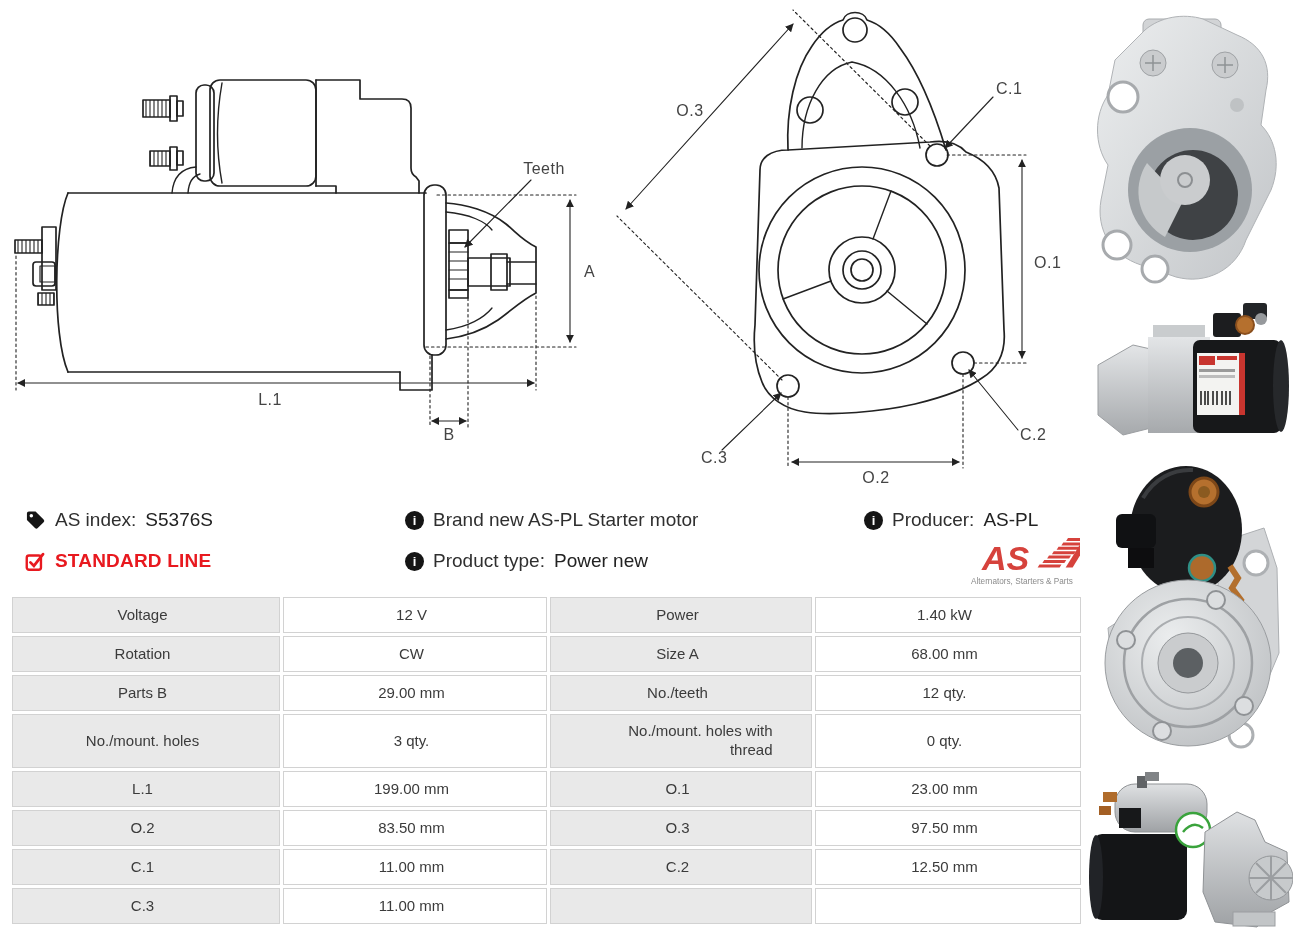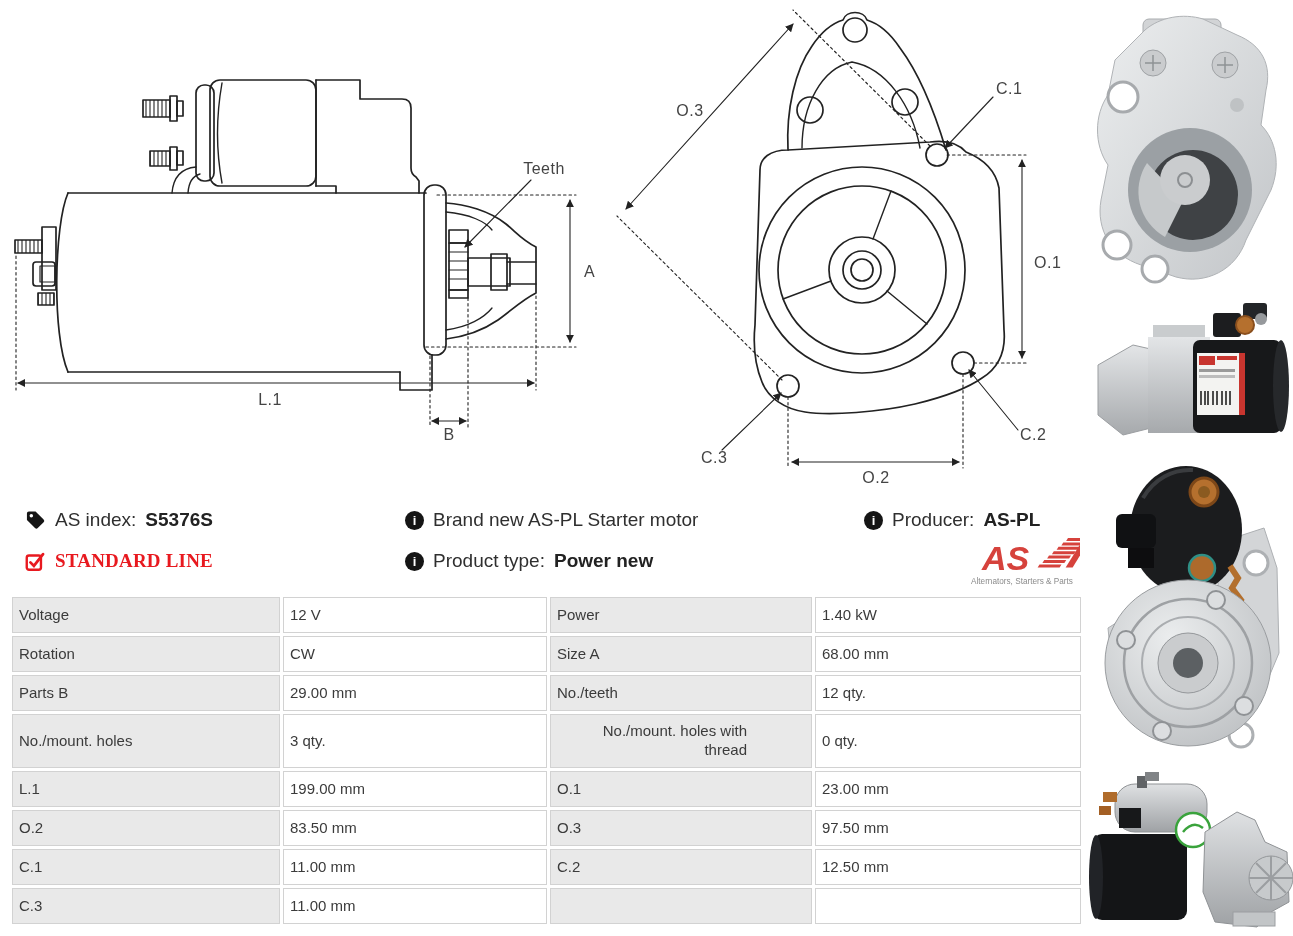--- a/index.html
+++ b/index.html
@@ -9,33 +9,33 @@
 
   
   .diagram-wrap{position:absolute;left:0;top:0;width:1080px;height:500px;}
 
   
   .photo{position:absolute;background:#fff;}
   .photo svg{display:block;}
 
   
   .info-item{position:absolute;display:flex;align-items:center;gap:9px;font-size:19px;color:#2f2f2f;white-space:nowrap;}
-  .info-item b{font-weight:bold;color:#222;}
+  .info-item b{font-weight:normal;color:#222;}
   .icon-box{display:inline-flex;width:22px;height:22px;align-items:center;justify-content:center;flex:0 0 auto;}
   .info-ic{display:inline-flex;width:19px;height:19px;border-radius:50%;background:#151515;color:#fff;
            align-items:center;justify-content:center;font-weight:bold;font-size:13px;flex:0 0 auto;}
   .info-ic::after{content:"i";}
   .badge-red{color:#e8191f;font-weight:bold;letter-spacing:.2px;}
 
   
   .spec-grid{position:absolute;left:12px;top:597px;display:grid;
              grid-template-columns:268px 264px 262px 266px;
              grid-template-rows:36px 36px 36px 54px 36px 36px 36px 36px;
              gap:3px;font-size:15px;}
-  .cell{display:flex;align-items:center;justify-content:flex-start;text-align:right;
+  .cell{display:flex;align-items:center;justify-content:center;text-align:right;
         padding:0 13px 0 6px;border:1px solid #d2d2d2;box-sizing:border-box;line-height:1.25;}
   .cell.lbl{background:#e9e9e9;}
   .cell.val{background:#ffffff;}
   .cell span{display:inline-block;}
   .cell .narrow{max-width:190px;}
 </style>
 </head>
 <body>
 
 <div class="sheet">
@@ -284,21 +284,21 @@
     <span class="icon-box">
       <svg width="22" height="22" viewBox="0 0 24 24">
         <path d="M12.6,2.6 L21.4,11.4 a2.1,2.1 0 0 1 0,3 L15,20.8 a2.1,2.1 0 0 1 -3,0 L3.2,12 V4.7 a2.1,2.1 0 0 1 2.1,-2.1 Z" fill="#151515"></path>
         <circle cx="8" cy="7.3" r="1.9" fill="#fff"></circle>
       </svg>
     </span>
     <span>AS index:</span>
     <b>S5376S</b>
   </div>
 
-  <div class="info-item" style="left:24px;top:550px;font-family:Liberation Serif, serif;">
+  <div class="info-item" style="left:24px;top:550px;">
     <span class="icon-box">
       <svg width="22" height="22" viewBox="0 0 24 24">
         <rect x="3" y="6" width="15.5" height="15.5" rx="2.5" fill="none" stroke="#e8191f" stroke-width="2.6"></rect>
         <path d="M7,13.5 l3.8,3.8 L20.8,4.5" fill="none" stroke="#e8191f" stroke-width="3" stroke-linecap="round"></path>
       </svg>
     </span>
     <span class="badge-red">STANDARD LINE</span>
   </div>
 
   <div class="info-item" style="left:405px;top:509px;">

